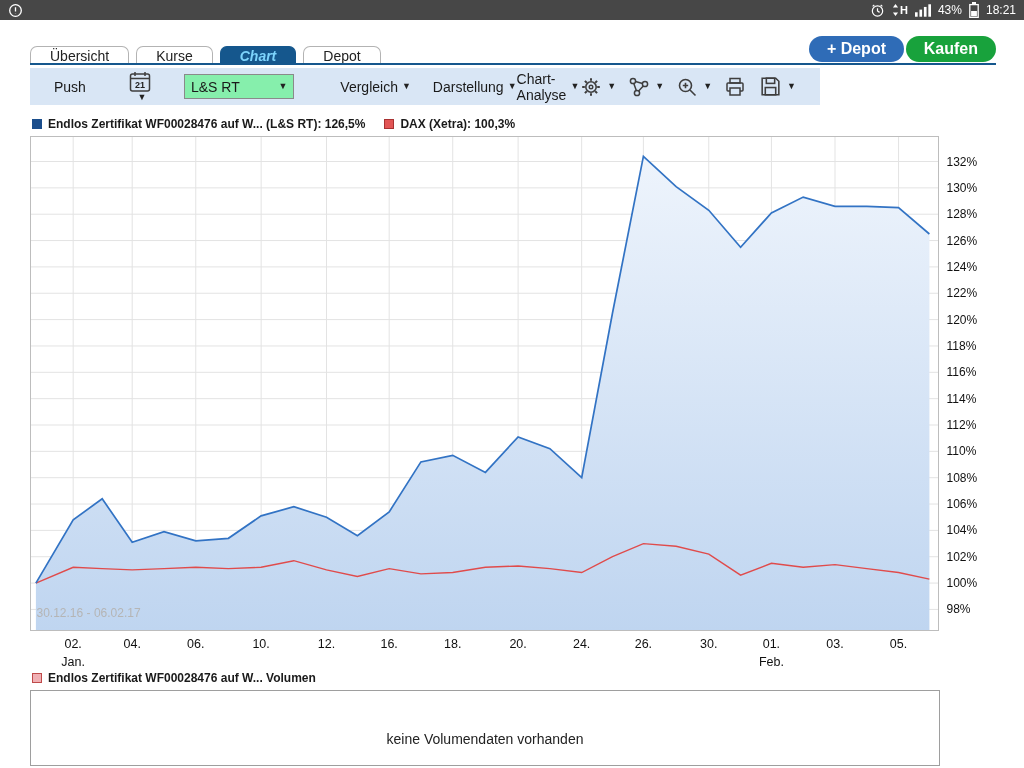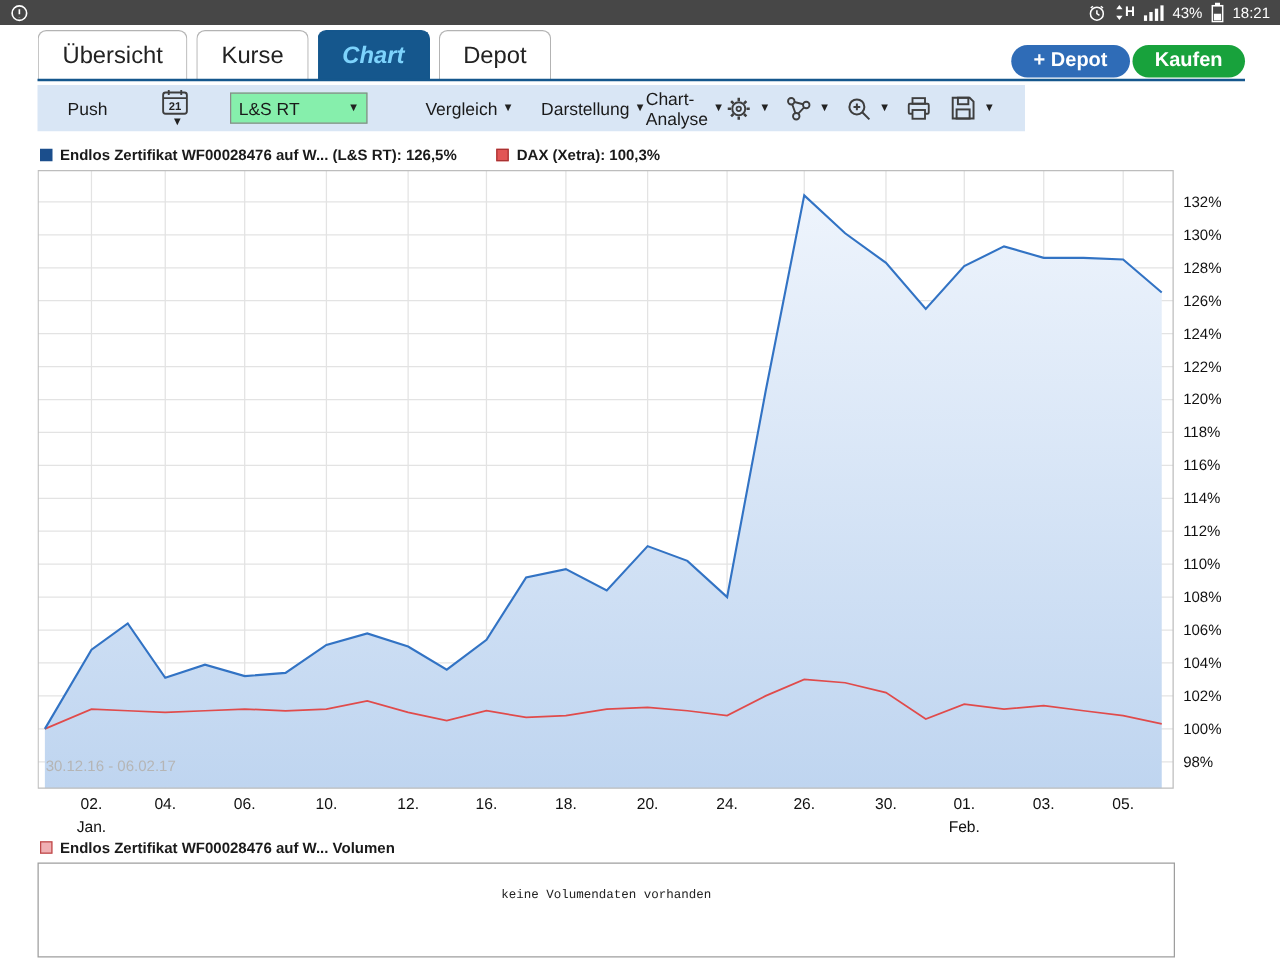--- a/index.html
+++ b/index.html
@@ -18,23 +18,23 @@
   .status-left{display:flex;align-items:center;gap:6px;}
   .status-right{margin-left:auto;display:flex;align-items:center;gap:7px;}
   .status-right .txt{font-size:12px;}
   .net-h{display:flex;align-items:center;gap:1px;font-weight:bold;font-size:11px;}
   
   .tab-row{
     position:absolute;top:33px;left:30px;height:31px;
     display:flex;align-items:flex-end;
   }
   .tab{
-    height:40px;display:flex;align-items:center;
+    height:18px;display:flex;align-items:center;
     padding:0 19px;margin-right:7px;
-    background:#fff;color:#222;font-size:19px;
+    background:#fff;color:#222;font-size:14px;
     border:1px solid #b3b3b3;border-bottom:none;
     border-radius:7px 7px 0 0;cursor:pointer;box-sizing:border-box;
   }
   .tab.active{color:#7dd3fc;font-weight:bold;border-color:#15578d;font-style:italic;}
   .tab-underline{position:absolute;top:63px;left:30px;width:966px;height:2px;}
   .pill-btn{
     position:absolute;top:36px;height:26px;border-radius:14px;
     color:#fff;font-size:16px;font-weight:600;
     display:flex;align-items:center;justify-content:center;
     padding:0 18px;cursor:pointer;box-sizing:border-box;
@@ -60,41 +60,41 @@
     padding:0 6px;font-size:14px;cursor:pointer;
   }
   .dd{display:flex;align-items:center;cursor:pointer;}
   .dd-vergleich{margin-left:46px;}
   .dd-darstellung{margin-left:22px;}
   .dd-analyse{}
   .tool-cluster{margin-left:auto;display:flex;align-items:center;gap:11px;}
   .tool-btn{display:flex;align-items:center;cursor:pointer;}
   
   .legend-row{
-    position:absolute;top:117px;left:32px;display:flex;gap:32px;
+    position:absolute;top:117px;left:32px;display:flex;gap:19px;
     font-size:12px;font-weight:bold;color:#1a1a1a;align-items:center;
   }
   .legend-item{display:flex;align-items:center;}
   .swatch{width:10px;height:10px;margin-right:6px;display:inline-block;box-sizing:border-box;}
   .swatch.red{border:1px solid #a83232;}
   .swatch.vol{border:1px solid #bf4a4a;}
   
   .chart-wrap{position:absolute;top:134px;left:30px;width:960px;height:534px;}
   #chart-svg text{font-family:"Liberation Sans","DejaVu Sans",sans-serif;}
   
   .volume-legend{
     position:absolute;top:671px;left:32px;display:flex;align-items:center;
     font-size:12px;font-weight:bold;color:#1a1a1a;
   }
   .volume-box{
     position:absolute;top:690px;left:30px;width:910px;height:76px;
     border:1px solid #9e9e9e;background:#fff;box-sizing:border-box;
     text-align:center;
   }
-  .volume-msg{margin-top:20px;font-size:10px;color:#222;font-family:Liberation Mono, monospace;}
+  .volume-msg{margin-top:40px;font-size:14px;color:#222;}
 </style>
 </head>
 <body>
 
 <div class="status-bar">
   <div class="status-left">
     <svg width="15" height="15" viewBox="0 0 16 16" fill="none" stroke="#fff" stroke-width="1.4">
         <circle cx="8" cy="8" r="6.2"></circle>
         <path d="M8 4.6v4.4M8 11.3v0.2"></path>
       </svg>

